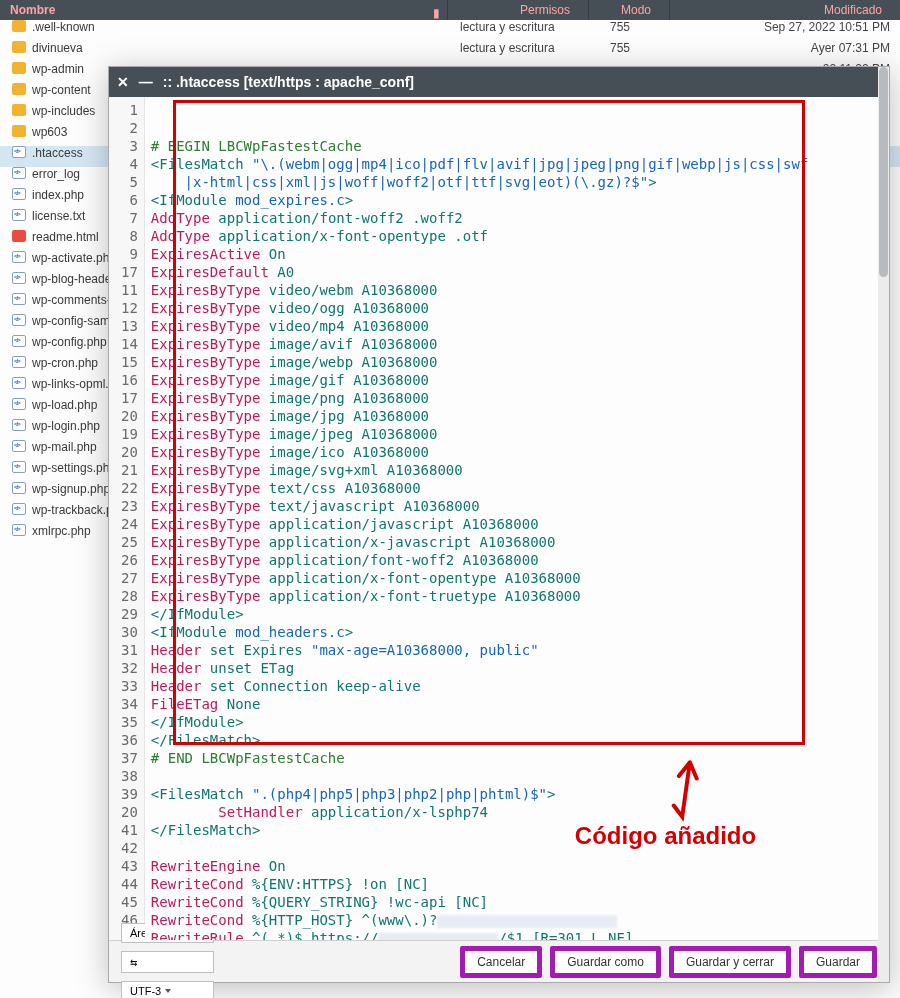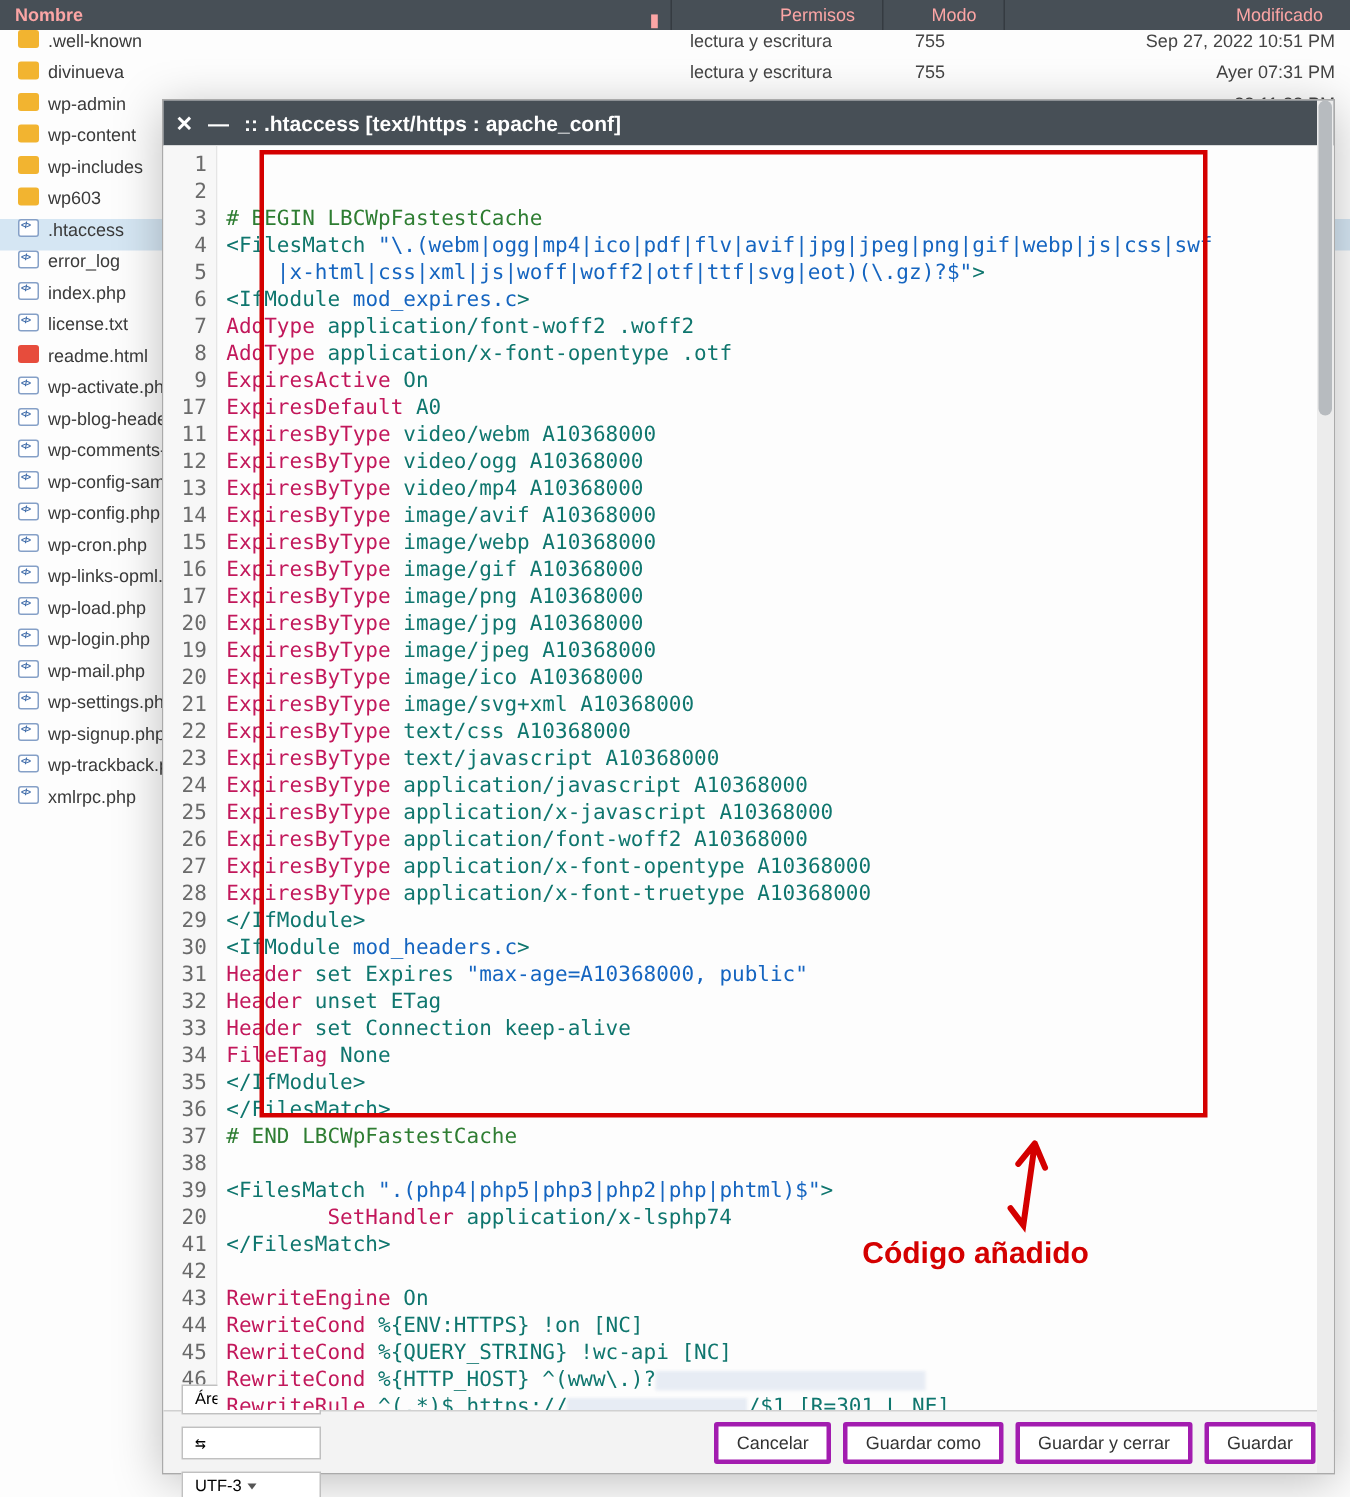--- a/index.html
+++ b/index.html
@@ -36,28 +36,28 @@
   .scroll { position:absolute; right:0; top:0; bottom:0; width:11px; background:#ececec; }
   .scroll .thumb { position:absolute; left:1px; right:1px; top:0; height:210px; background:#b7bbbf; border-radius:6px; }
 
   .kw  { color:#c2185b; } 
   .str { color:#1565c0; }
   .cm  { color:#2e7d32; }
   .txt { color:#0f766e; }
 
   .redbox { position:absolute; left:28px; top:3px; width:632px; height:645px; border:3px solid #d40000; pointer-events:none; }
   .arrow { position:absolute; left:525px; top:660px; width:30px; height:80px; pointer-events:none; }
-  .label-added { position:absolute; left:430px; top:730px; color:#d40000; font-weight:700; font-size:20px; font-family: Arial, sans-serif; }
+  .label-added { position:absolute; left:430px; top:730px; color:#d40000; font-weight:700; font-size:24px; font-family: Arial, sans-serif; }
 
   .censor { display:inline-block; height:13px; vertical-align:middle; background:#e7ecf4; filter:blur(1px); }
 
   .footer { height: 42px; background:#f3f3f3; border-top:1px solid #d0d0d0; display:flex; align-items:center; padding: 0 12px; gap:8px; }
   .footer .left { display:flex; gap:8px;flex-direction:column; }
   .footer .right { margin-left:auto; display:flex; gap:8px; }
-  .fbtn { background:#fff; border:3px solid #a21caf; padding:4px 12px; font-size:12px; color:#333; cursor:pointer; border-radius:2px; }
+  .fbtn { background:#fff; border:5px solid #a21caf; padding:4px 12px; font-size:12px; color:#333; cursor:pointer; border-radius:2px; }
   .fsel { border:1px solid #c0c0c0; padding:3px 8px; background:#fff; font-size:11px; display:flex; align-items:center; gap:4px; }
   .chev { display:inline-block; width:0;height:0;border-left:3px solid transparent;border-right:3px solid transparent;border-top:4px solid #555; }
   .wrapico { font-family:monospace; font-size:12px; }
 </style>
 </head>
 <body>
 
 <div class="fb-header">
   <span class="col-name">Nombre</span>
   <span class="srt">▮</span>

